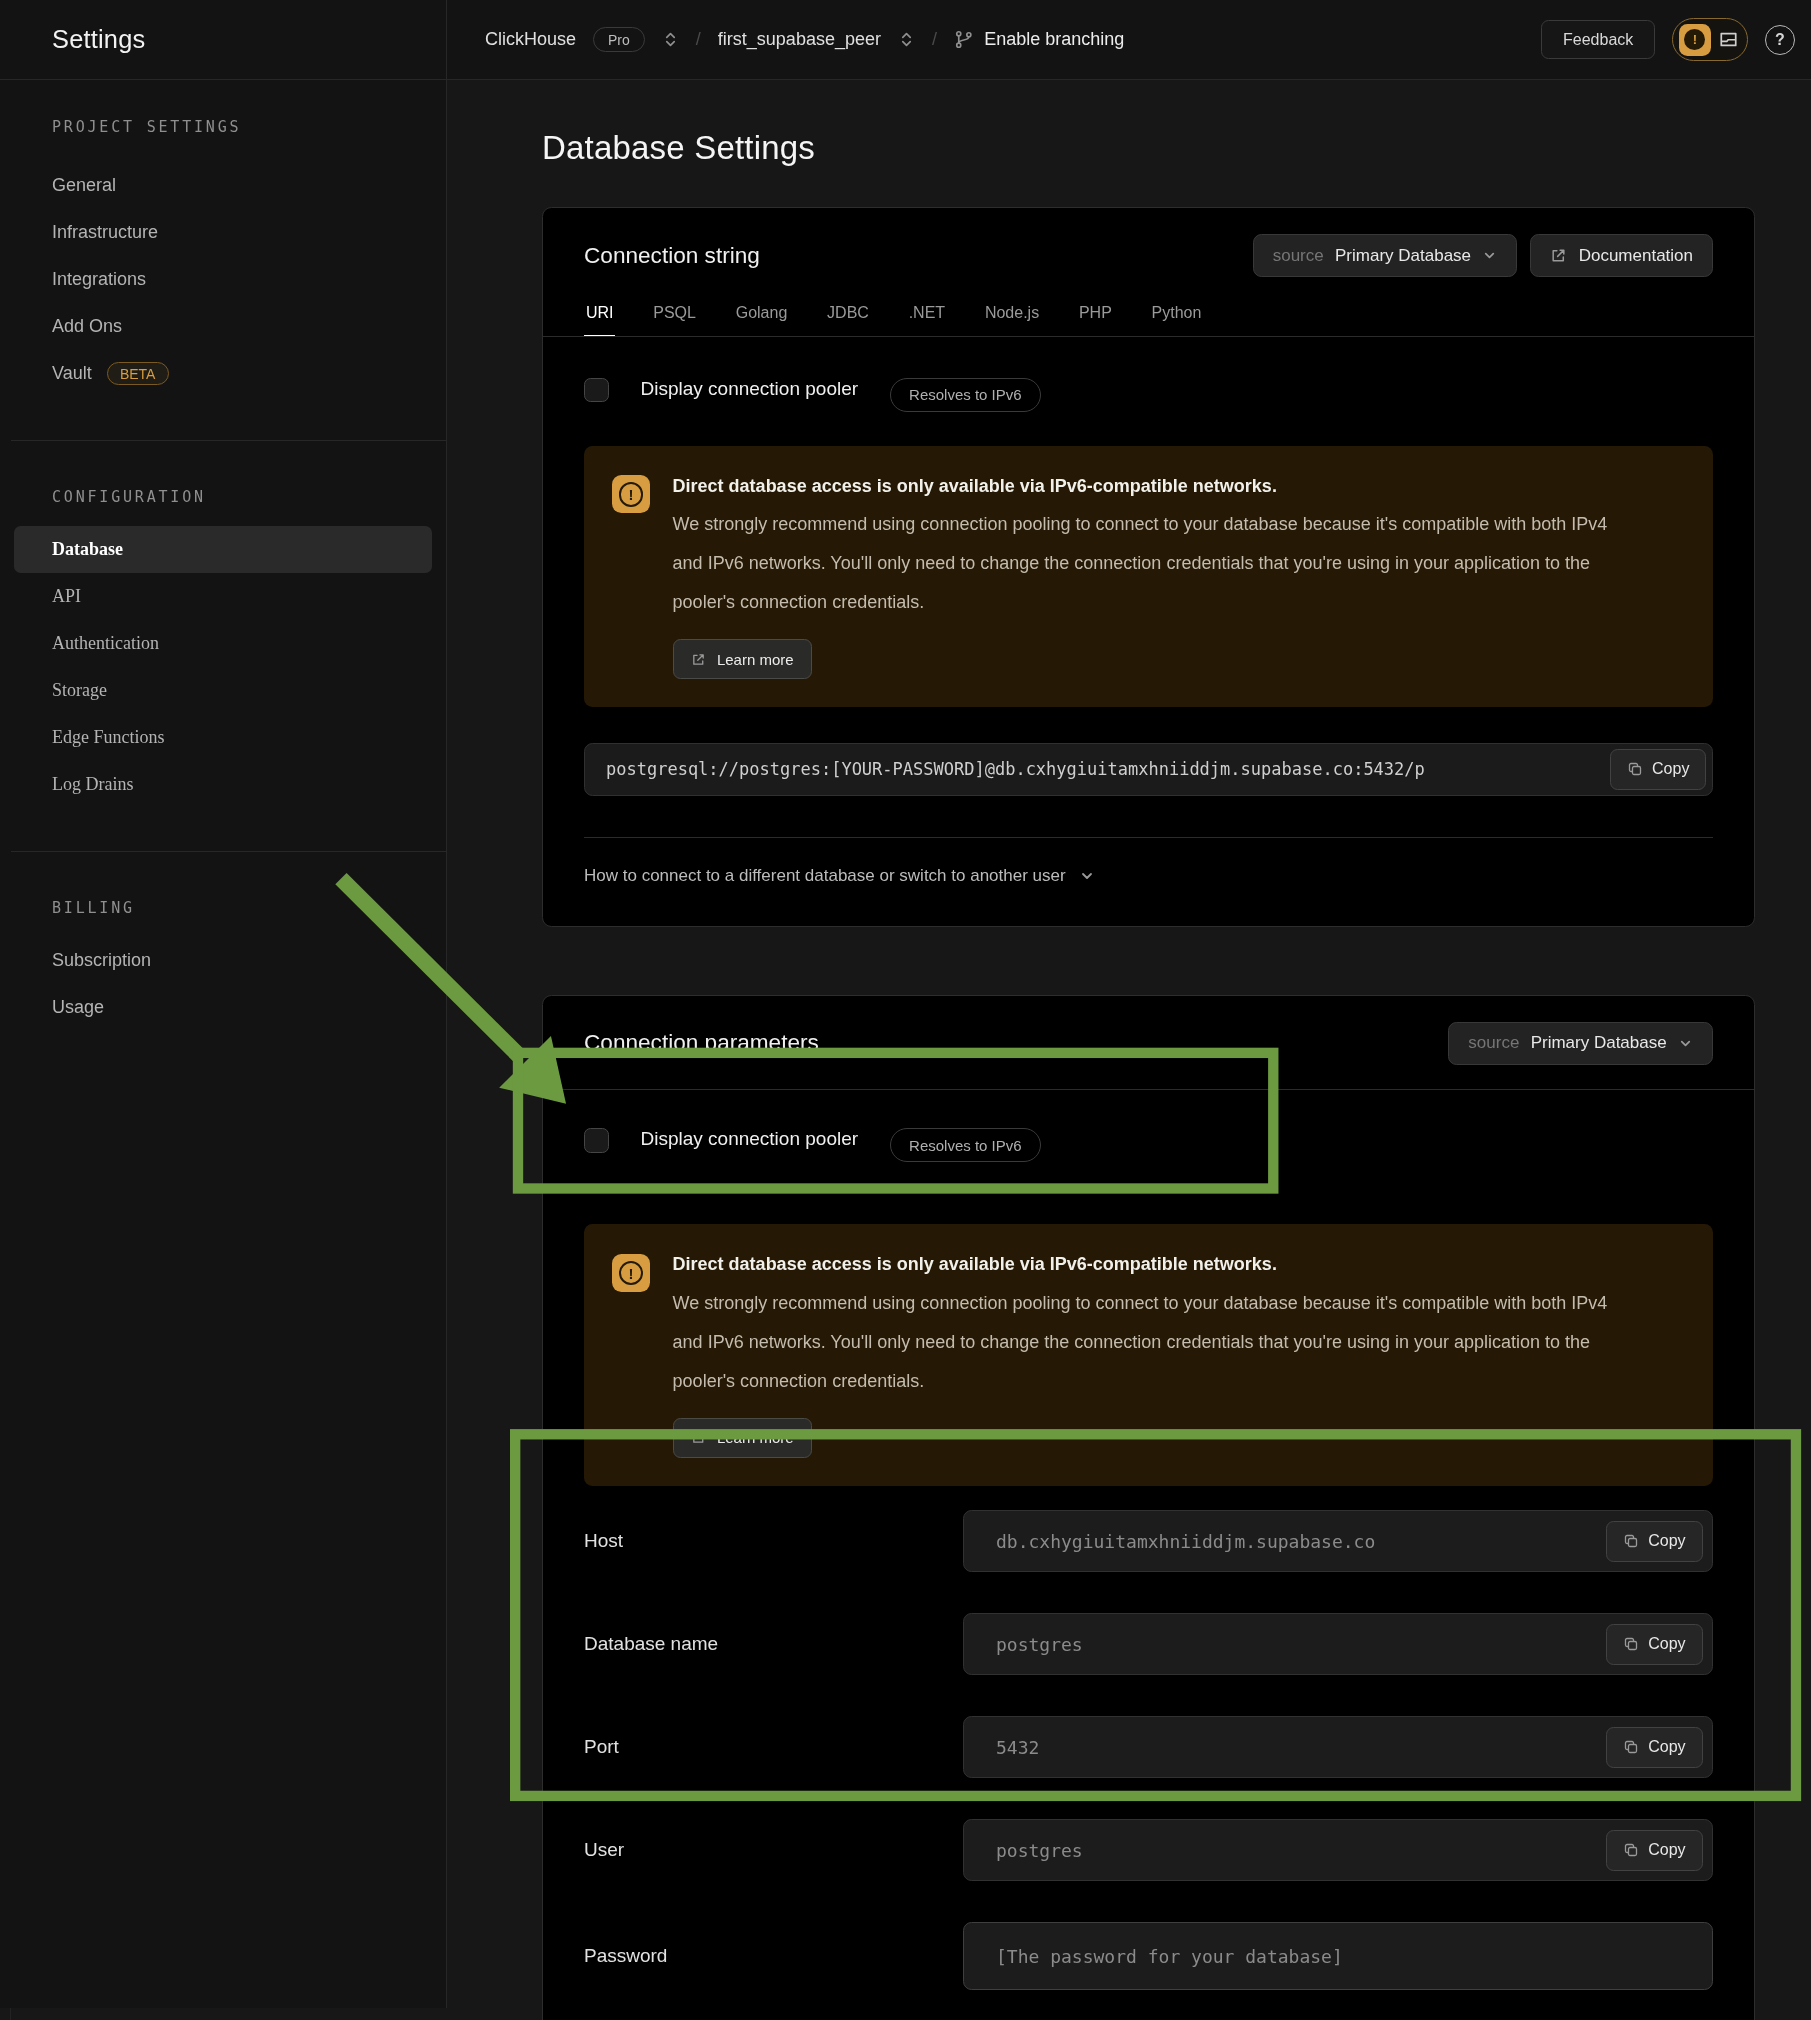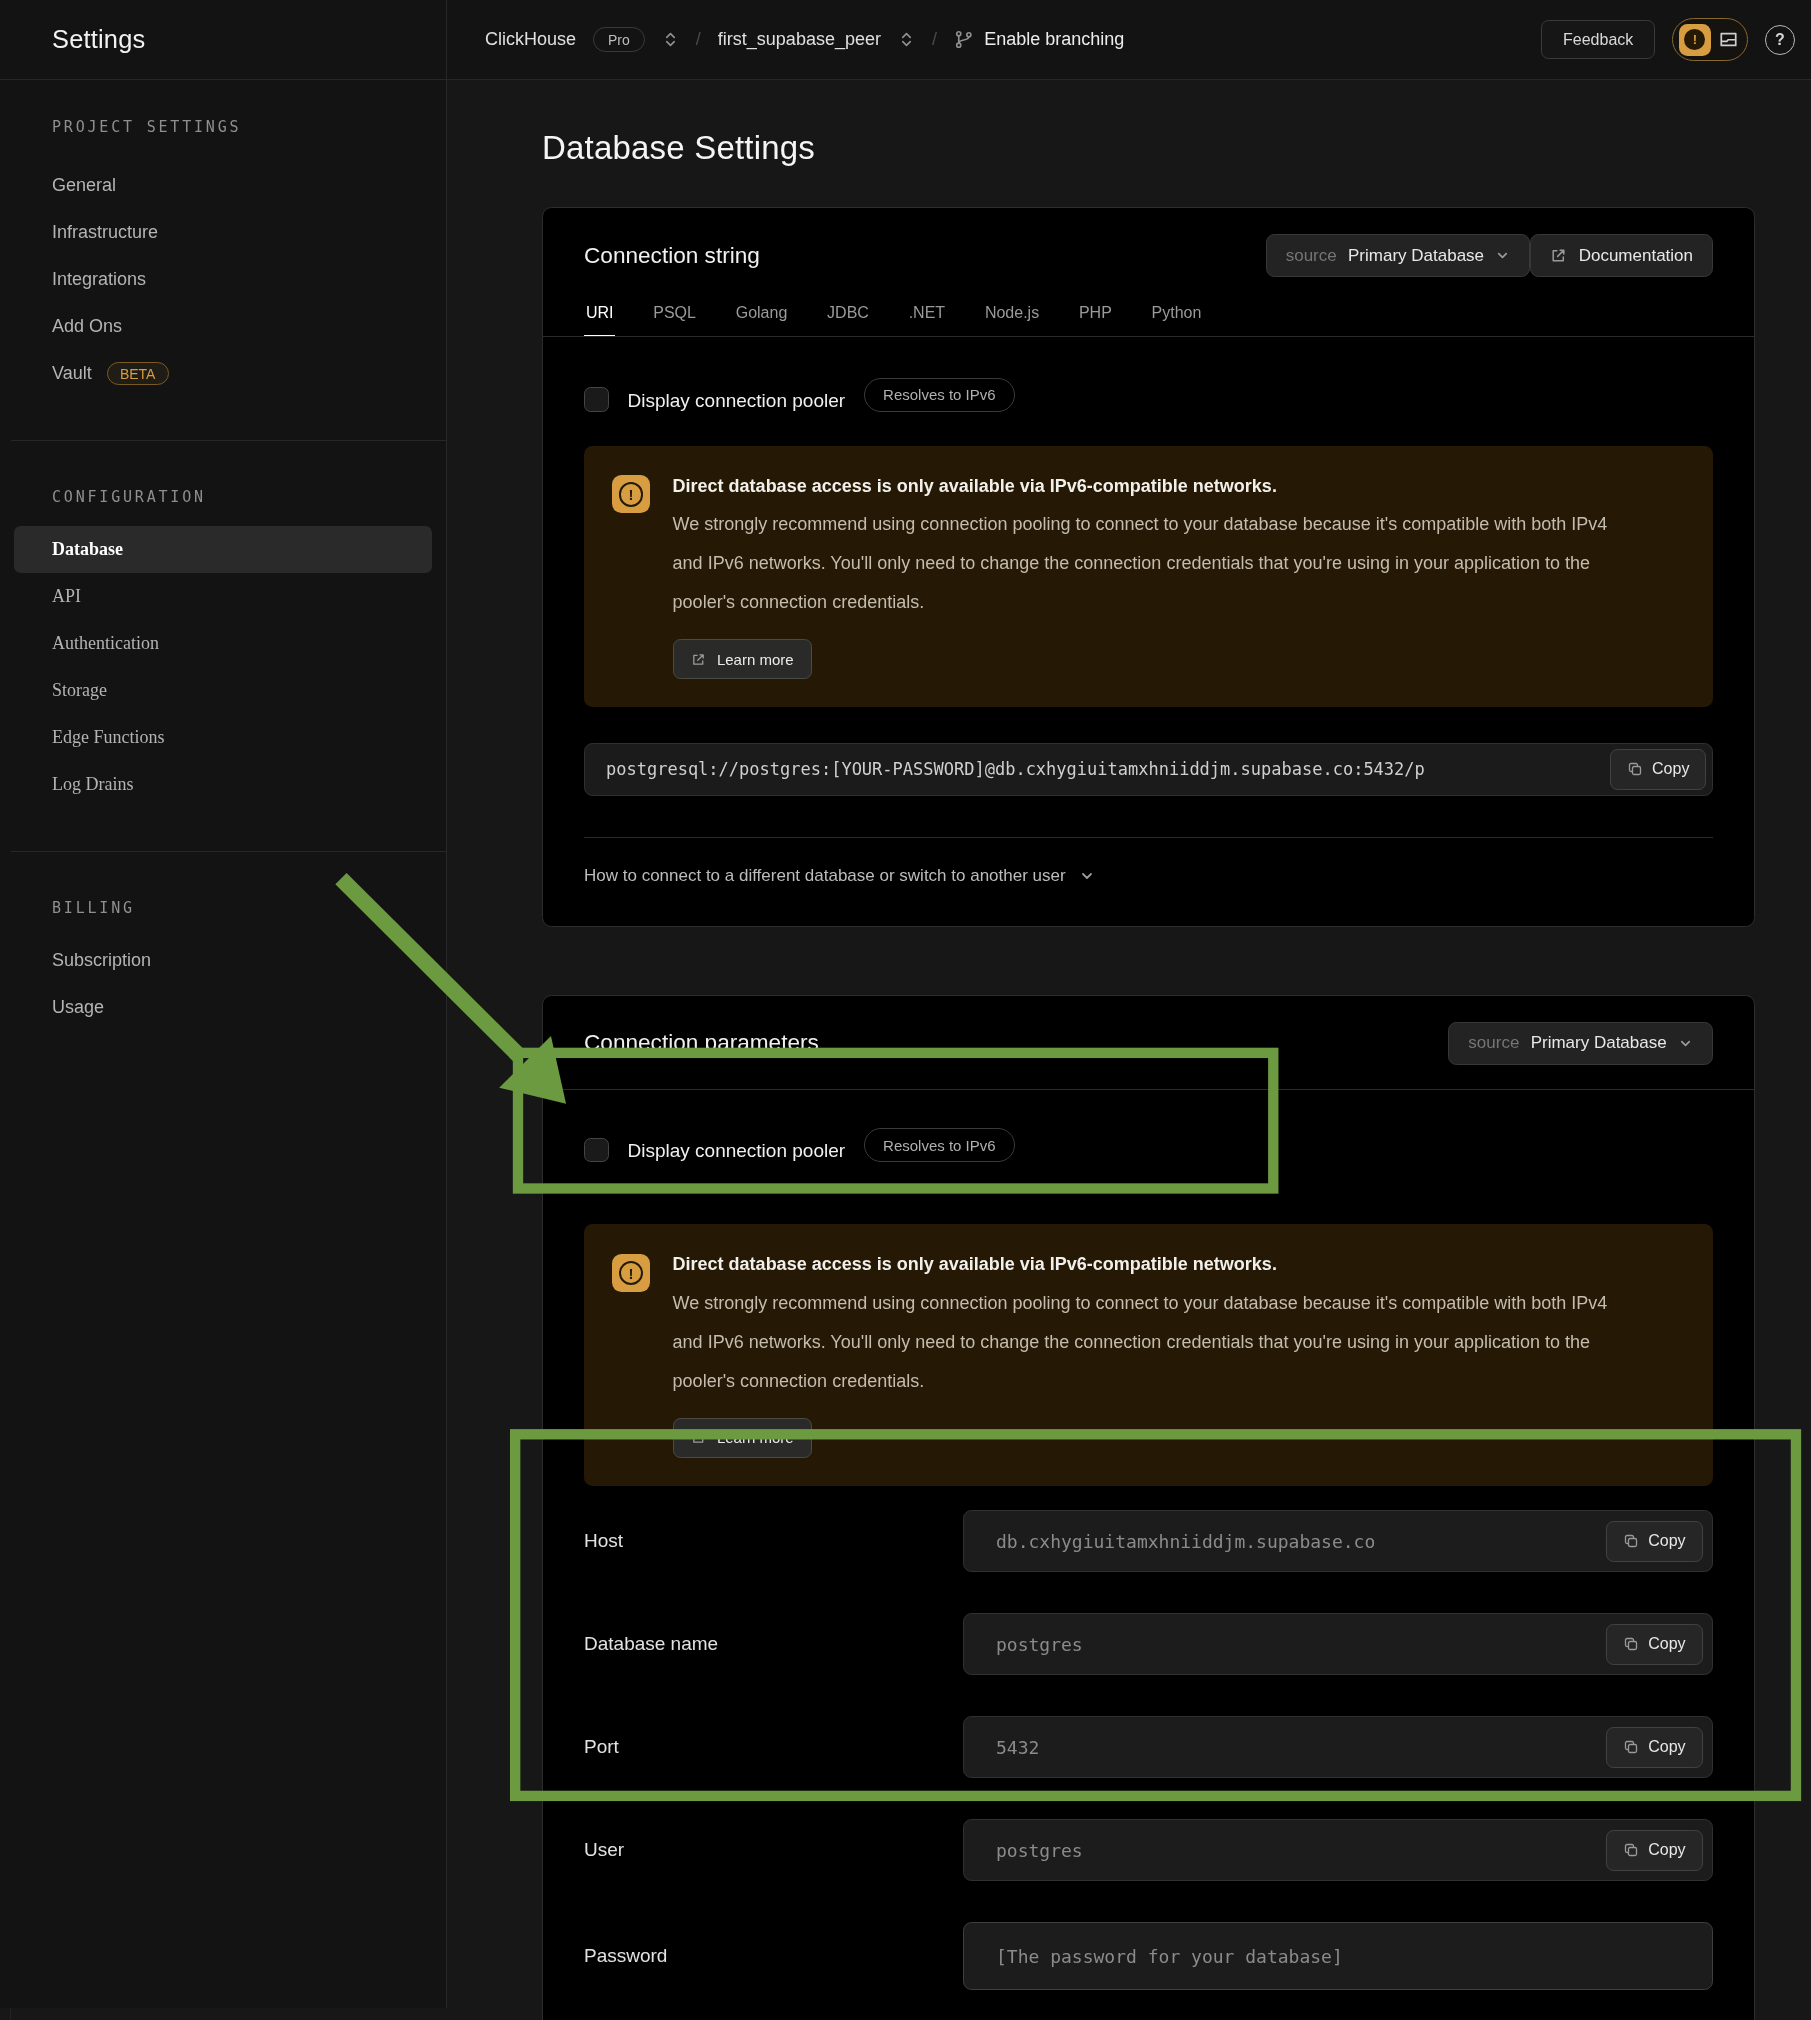--- a/index.html
+++ b/index.html
@@ -35,32 +35,32 @@
 
   
   .content { position:absolute; left:447px; top:80px; right:0; bottom:0; background:#171717; padding:0 0 0 95px; }
   .page-title { font-size:33px; font-weight:500; color:#f5f5f5; margin-top:49px; letter-spacing:0.2px; }
   .card { width:1213px; background:#000000; border:0.9px solid #2d2d2d; border-radius:9.4px; }
   .card1 { margin-top:40px; }
   .card2 { margin-top:68px; }
   .card-head { display:flex; align-items:center; justify-content:space-between; padding:26px 41px 0 41px; }
   .card-head.bordered { padding-bottom:24.5px; border-bottom:0.9px solid #2b2b2b; }
   .card-title { font-size:22.6px; font-weight:400; color:#f0f0f0; }
-  .head-actions { display:flex; gap:0;align-items:flex-end; }
+  .head-actions { display:flex; gap:13px;align-items:flex-end; }
   .select-btn, .doc-btn { display:flex; align-items:center; gap:11.3px; background:#232323; border:0.9px solid #383838; border-radius:8.5px; height:43px; padding:0 19px; font-size:17px; color:#e8e8e8; cursor:pointer; font-family:inherit; }
   .select-btn .muted { color:#757575; }
   .chev { color:#9a9a9a; display:flex; }
 
   .tabs { display:flex; gap:36px; padding:0 41px; margin-top:21px; border-bottom:0.9px solid #2b2b2b; }
   .tab { font-size:16px; color:#9a9a9a; padding:5.6px 1.9px 14px 1.9px; cursor:pointer; position:relative; }
   .tab.active { color:#ffffff; }
   .tab.active::after { content:""; position:absolute; left:0; right:0; bottom:-0.9px; height:1.9px; background:#ffffff; }
 
   .sect { padding:0 41px; }
-  .check-row { display:flex; align-items:flex-end; gap:19px; margin-top:41px; }
+  .check-row { display:flex; align-items:flex-start; gap:32px; margin-top:41px; }
   .checkbox { width:24.5px; height:24.5px; border:1.4px solid #454545; border-radius:6.6px; background:#1a1a1a; cursor:pointer; }
   .check-label { font-size:19px; color:#f0f0f0; }
   .ipv6-badge { border:0.9px solid #3a3a3a; border-radius:19px; padding:7.5px 18px; font-size:15px; color:#b0b0b0; }
 
   .warning { margin-top:34px; background:#251905; border-radius:8.5px; padding:26px 28px 28px 28px; display:flex; gap:22.6px; }
   .warn-ic { flex:0 0 38px; width:38px; height:38px; background:#d79d40; border-radius:9.4px; display:flex; align-items:center; justify-content:center; margin-top:3.8px; }
   .warn-ic-inner { width:24.5px; height:24.5px; border:2.4px solid #241a06; border-radius:50%; color:#241a06; font-weight:700; font-size:15px; display:flex; align-items:center; justify-content:center; }
   .warn-title { font-size:18px; font-weight:600; color:#f2f0ea; line-height:28px; }
   .warn-body { font-size:18px; color:#c4bcae; line-height:39px; max-width:951px; margin-top:5.6px; }
   .learn-btn { margin-top:17px; display:inline-flex; align-items:center; gap:11.3px; background:#2a2a28; border:0.9px solid #4a4a46; color:#ececec; font-size:15px; border-radius:7.5px; padding:10.4px 17px; cursor:pointer; font-family:inherit; }

